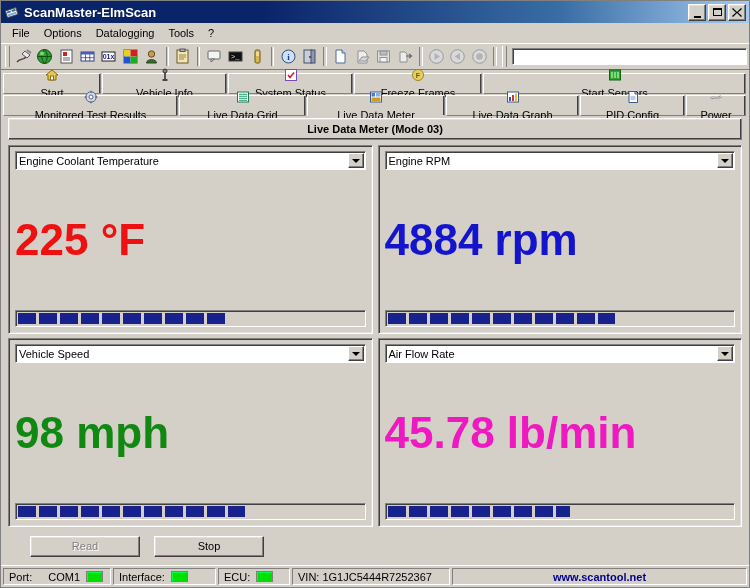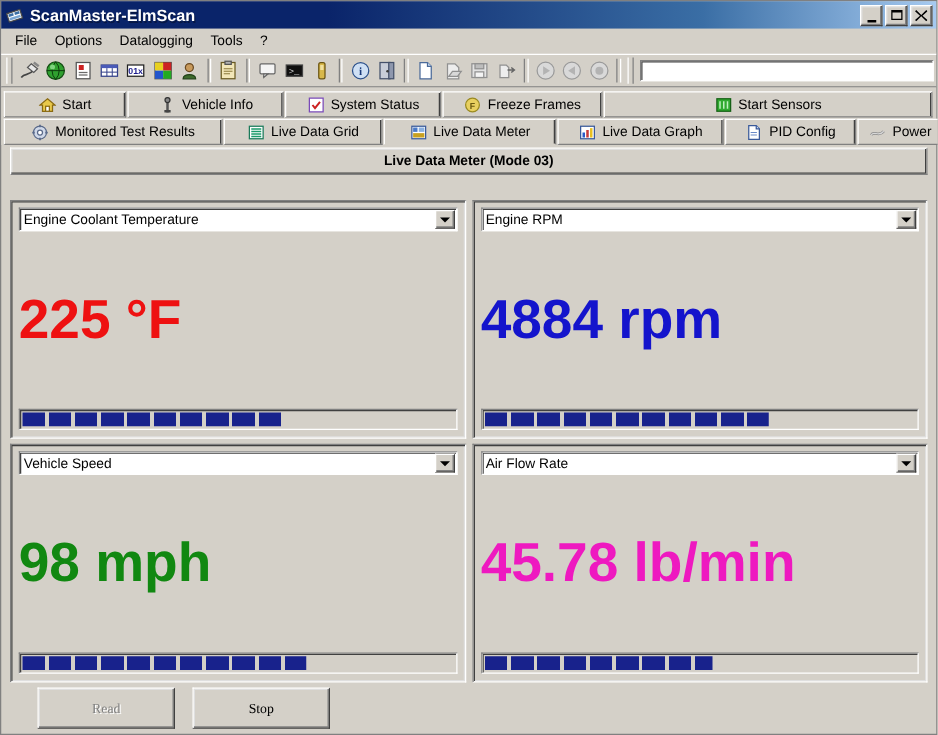--- a/index.html
+++ b/index.html
@@ -96,20 +96,21 @@
     gap:5px;
     background:#d4d0c8;
     border:1px solid #ffffff;
     border-right-color:#808080;
     border-bottom:1px solid #808080;
     box-shadow:inset -1px 0 0 #404040;
     font-size:11px;color:#000;
     padding:0 8px;margin-right:1px;
     box-sizing:border-box;cursor:default;
     white-space:nowrap;
+    flex-direction:column;
   }
   .tab.active{
     border-bottom:1px solid #d4d0c8;
     background:#d4d0c8;
   }
   .tab .ticon{width:14px;height:14px;flex:0 0 14px;display:block;}
 
   
   .content{
     flex:1 1 auto;margin:2px 7px 0 7px;
@@ -119,21 +120,21 @@
   .panel-head{
     height:22px;flex:0 0 22px;
     background:#d4d0c8;
     border:1px solid #ffffff;border-right-color:#808080;border-bottom-color:#808080;
     box-shadow:inset -1px -1px 0 #404040, inset 1px 1px 0 #dfdfdf;
     display:flex;align-items:center;justify-content:center;
     font-size:11px;font-weight:bold;color:#000;
     box-sizing:border-box;
   }
   .grid{
-    flex:1 1 auto;margin-top:20px;
+    flex:1 1 auto;margin-top:5px;
     display:grid;grid-template-columns:1fr 1fr;grid-template-rows:1fr 1fr;
     gap:4px 5px;min-height:0;
   }
   .gauge{
     border:1px solid #808080;border-right-color:#ffffff;border-bottom-color:#ffffff;
     box-shadow:inset 1px 1px 0 #404040, inset -1px -1px 0 #dfdfdf;
     background:#d4d0c8;
     display:flex;flex-direction:column;
     padding:5px 6px 6px 6px;
     box-sizing:border-box;min-height:0;
@@ -184,28 +185,28 @@
         #18228c 0px, #18228c 18px,
         #d4d0c8 18px, #d4d0c8 21px);
   }
 
   
   .btnrow{
     flex:0 0 30px;display:flex;align-items:center;
     padding:4px 0 4px 22px;gap:14px;
   }
   .btn{
-    width:110px;height:33px;
+    width:110px;height:21px;
     background:#d4d0c8;
     border:1px solid #ffffff;border-right-color:#404040;border-bottom-color:#404040;
     box-shadow:inset -1px -1px 0 #808080, inset 1px 1px 0 #dfdfdf;
     font-size:11px;color:#000;
     display:flex;align-items:center;justify-content:center;
     box-sizing:border-box;cursor:default;
-    font-family:Liberation Serif, serif;
+    font-family:Liberation Sans, sans-serif;
   }
   .btn.disabled{color:#808080;text-shadow:1px 1px 0 #ffffff;}
 
   
   .statusbar{
     flex:0 0 22px;height:22px;
     border-top:1px solid #ffffff;
     display:flex;align-items:stretch;
     background:#d4d0c8;
     padding:2px 2px 2px 2px;box-sizing:border-box;
@@ -612,14 +613,33 @@
       </div>
 
     </div>
 
     <div class="btnrow">
       <div class="btn disabled">Read</div>
       <div class="btn">Stop</div>
     </div>
   </div>
 
+  <div class="statusbar">
+    <div class="sb-cell" style="flex:0 0 108px">
+      <span>Port:</span>
+      <span style="margin-left:10px">COM1</span>
+      <span class="led" style="background: rgb(0, 224, 0);"></span>
+    </div>
+    <div class="sb-cell" style="flex:0 0 103px">
+      <span>Interface:</span>
+      <span class="led" style="background: rgb(0, 224, 0);"></span>
+    </div>
+    <div class="sb-cell" style="flex:0 0 72px">
+      <span>ECU:</span>
+      <span class="led" style="background: rgb(0, 224, 0);"></span>
+    </div>
+    <div class="sb-cell" style="flex:0 0 158px">
+      <span>VIN: 1G1JC5444R7252367</span>
+    </div>
+    <div class="sb-url" style="color: rgb(0, 0, 139);">www.scantool.net</div>
+  </div>
 
 </div>
 
 </body></html>

